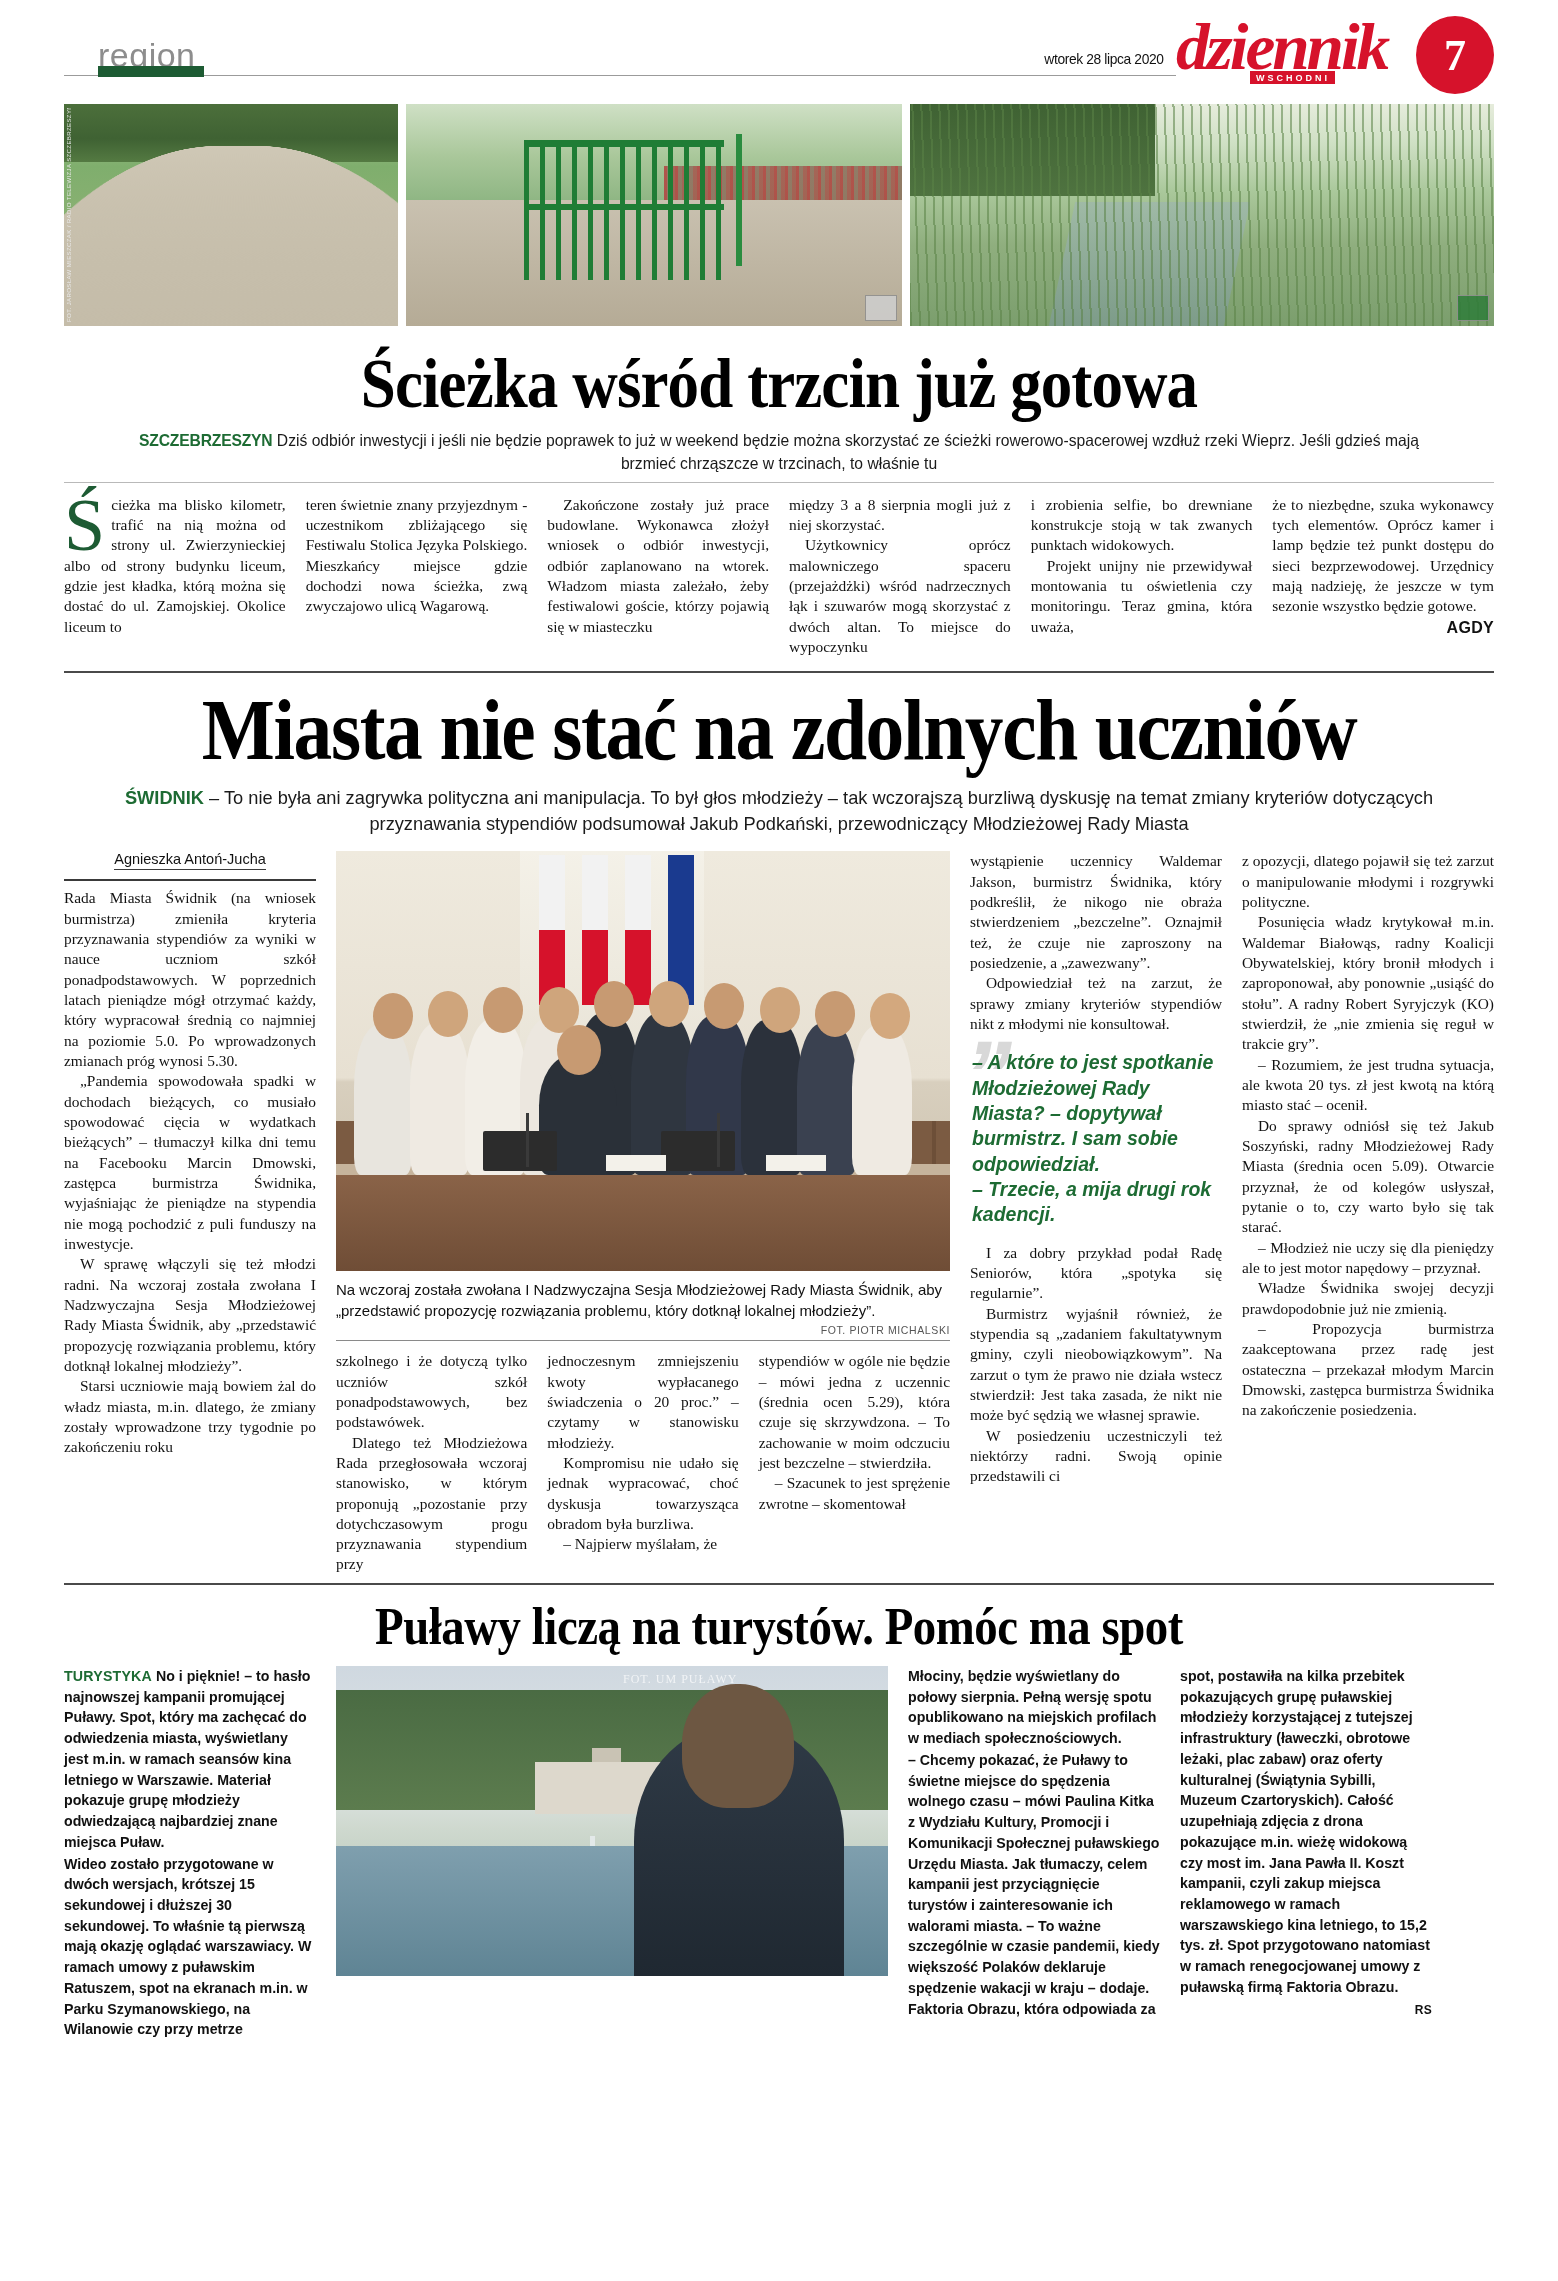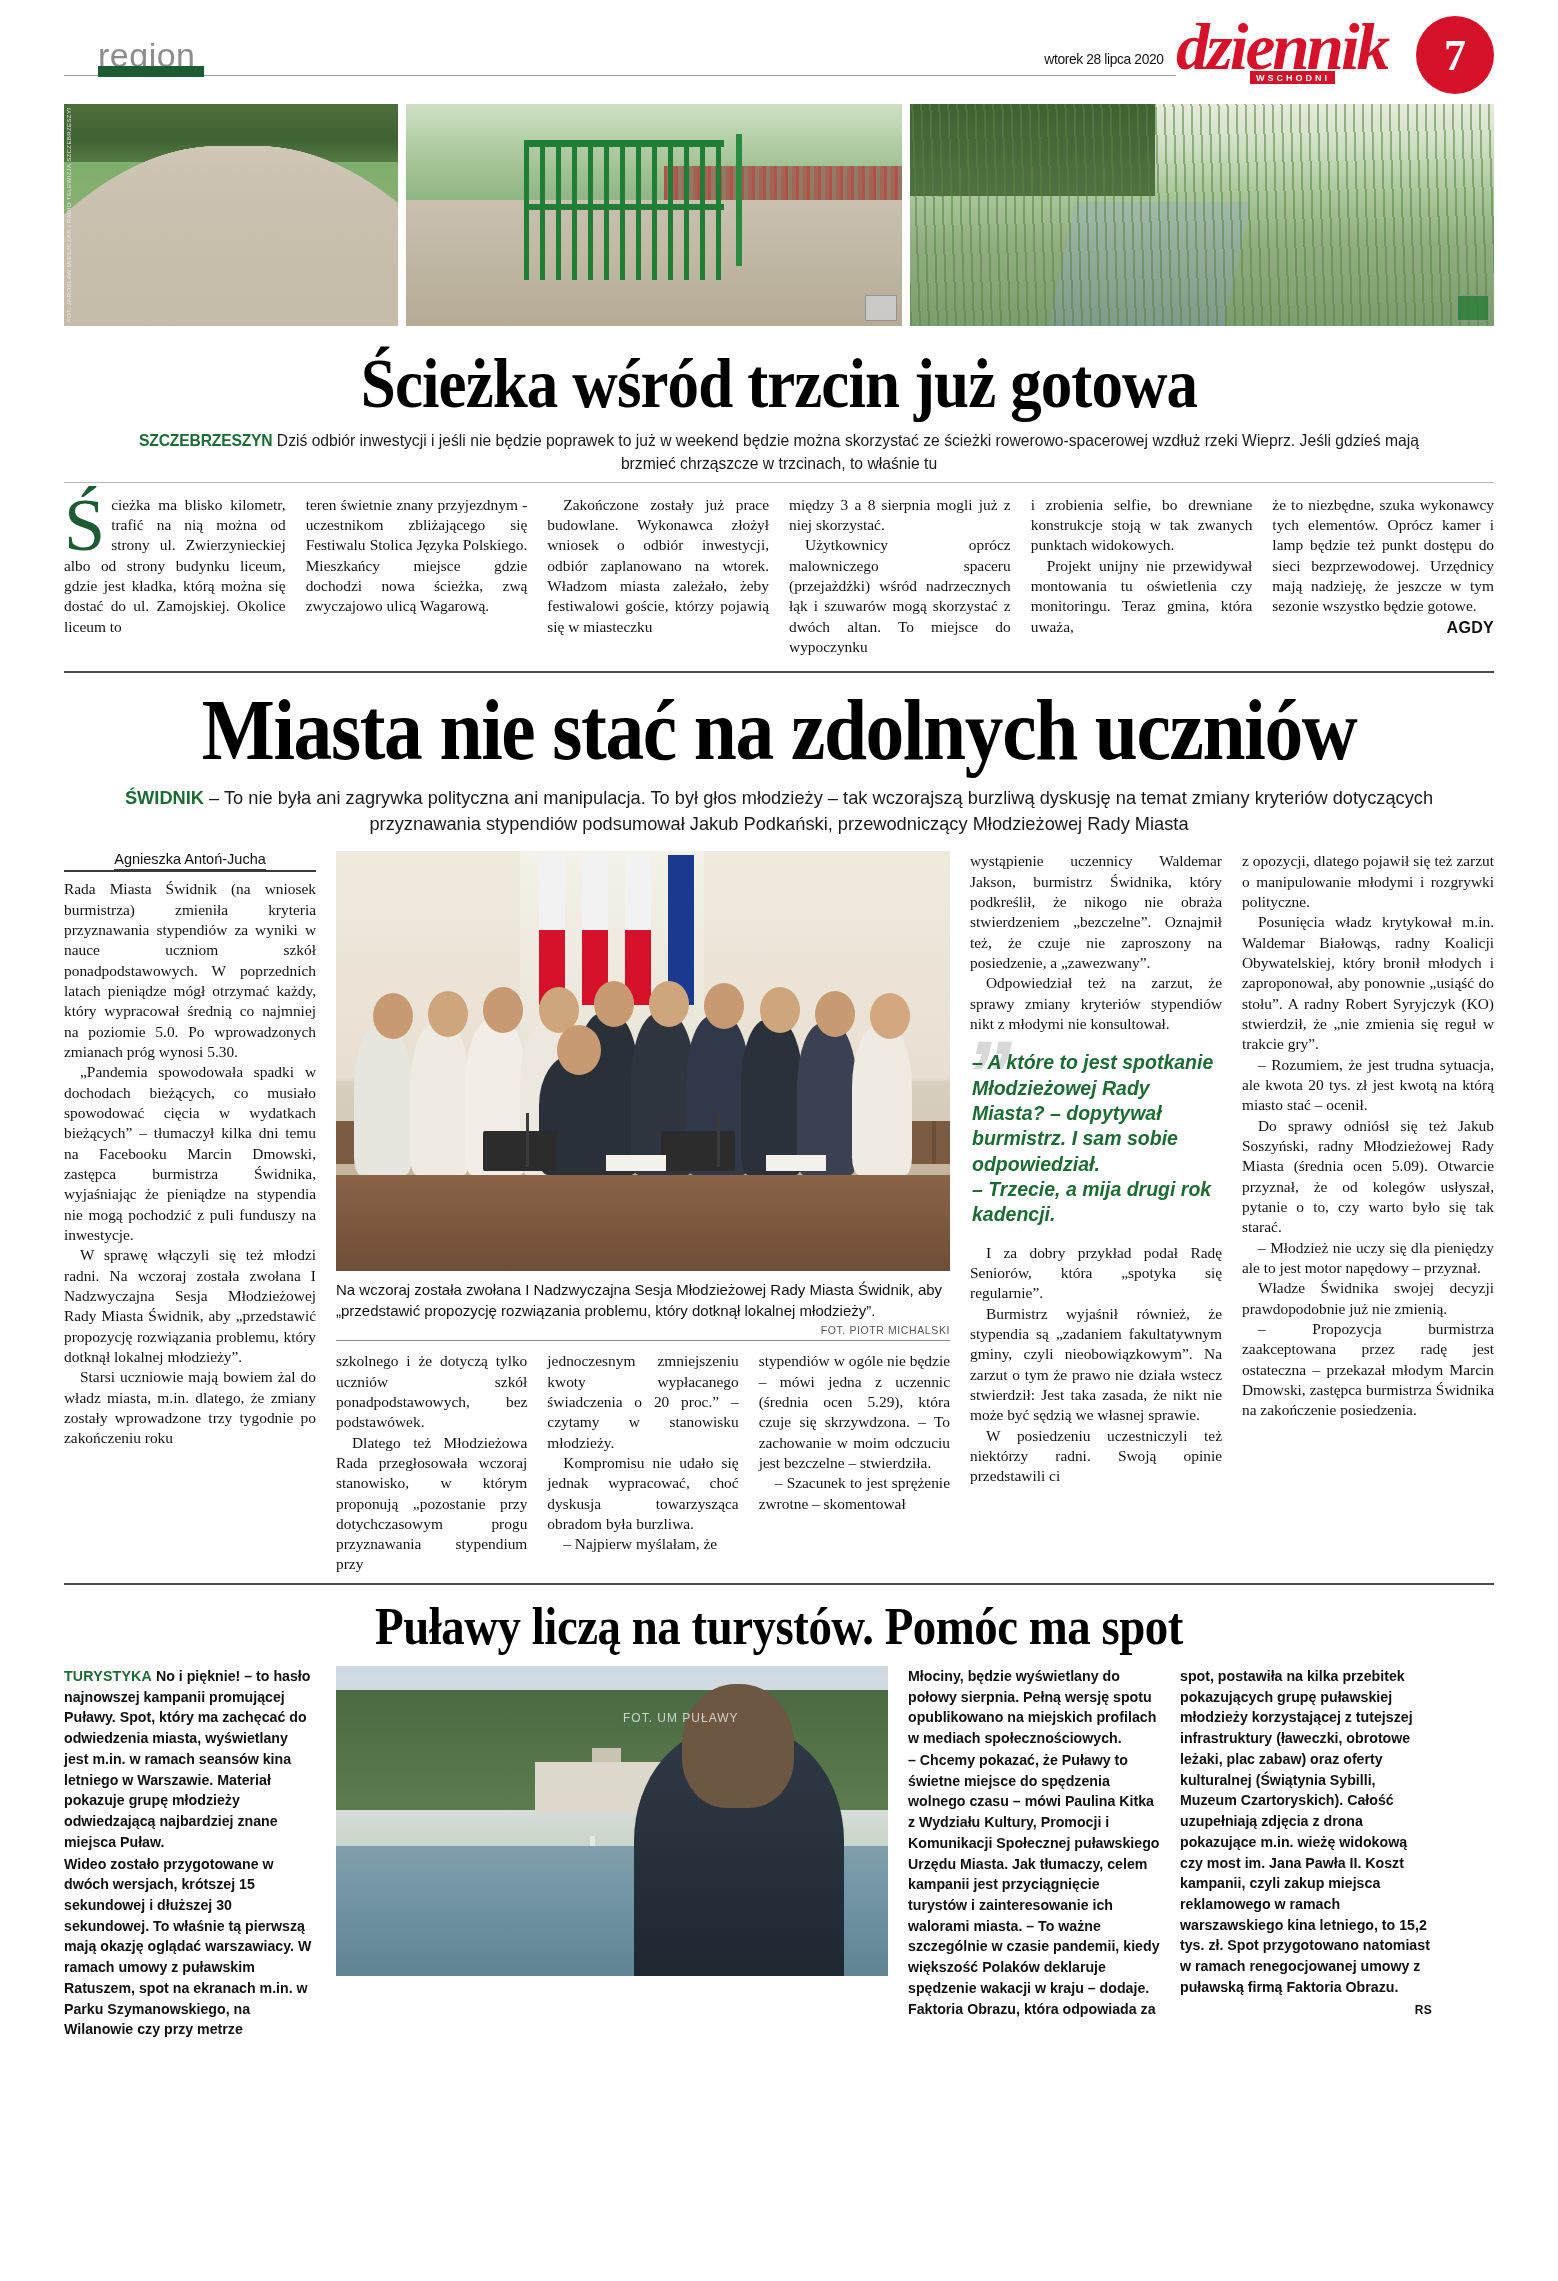--- a/index.html
+++ b/index.html
@@ -141,21 +141,21 @@
   .a2-lead .city{color:#1d6b33;font-weight:bold;}
 
   .a2-grid{display:flex;gap:20px;margin-top:6px;}
   .a2-c1{flex:0 0 252px;}
   .a2-mid{flex:1;}
   .a2-c4{flex:0 0 252px;}
   .a2-c5{flex:0 0 252px;}
 
   .byline{
     text-align:center;font-family:"Liberation Sans",sans-serif;font-size:14.5px;
-    color:#111;padding-bottom:3px;border-bottom:2px solid #3a3a3a;margin-bottom:7px;
+    color:#111;padding-bottom:12px;border-bottom:2px solid #3a3a3a;margin-bottom:7px;
     display:block;
   }
   .byline span{border-bottom:1px solid #3a3a3a;padding-bottom:2px;}
 
   
   .a2-photo{position:relative;width:100%;height:420px;overflow:hidden;background:#8e8274;}
   .a2-photo .wall{position:absolute;inset:0;background:linear-gradient(#efeade 0%,#e7e0d2 54%,#d8cfbe 55%,#c8bda8 100%);}
   .a2-photo .wood{position:absolute;left:0;right:0;bottom:0;height:150px;background:repeating-linear-gradient(90deg,#7b5b42 0 56px,#6d4f38 56px 60px);}
   .a2-photo .deskfront{position:absolute;left:0;right:0;bottom:0;height:96px;background:linear-gradient(#8a6348,#6f4d36);}
   .a2-photo .deskedge{position:absolute;left:0;right:0;bottom:96px;height:11px;background:#c6b49c;}
@@ -216,22 +216,22 @@
   .a3-photo{position:relative;width:100%;height:310px;overflow:hidden;}
   .a3-photo .sky{position:absolute;inset:0;background:linear-gradient(#cfd8e0 0%,#dfe5e6 38%,#cfd9cf 52%,#9fb5a4 100%);}
   .a3-photo .trees{position:absolute;left:0;right:0;top:24px;height:120px;background:linear-gradient(#4a6b43,#5c7c4e);}
   .a3-photo .palace{position:absolute;left:36%;top:96px;width:26%;height:52px;background:#ddd8cc;}
   .a3-photo .palace:after{content:"";position:absolute;left:40%;top:-14px;width:20%;height:14px;background:#c9c3b4;}
   .a3-photo .pool{position:absolute;left:0;right:0;bottom:0;height:130px;background:linear-gradient(#7f9fae,#5f8494);}
   .a3-photo .fountain{position:absolute;left:46%;bottom:100px;width:5px;height:40px;background:#e8eef0;opacity:.8;}
   .a3-photo .boy{position:absolute;right:8%;bottom:0;width:210px;height:250px;background:linear-gradient(#2f3a46,#1f2831);border-radius:46% 46% 0 0;}
   .a3-photo .boyhead{position:absolute;right:17%;bottom:168px;width:112px;height:124px;background:#6d5742;border-radius:48% 48% 40% 40%;}
   .a3-photo .wm{
-    position:absolute;left:52%;top:6px;font-family:Liberation Sans, sans-serif;
-    font-size:12px;color:rgba(255,255,255,.7);letter-spacing:1px;margin-top:39px;
+    position:absolute;left:52%;top:6px;font-family:Liberation Serif, serif;
+    font-size:12px;color:rgba(255,255,255,.7);letter-spacing:1px;
   }
 
   .endsig{font-family:"Liberation Sans",sans-serif;font-weight:bold;font-size:12px;text-align:right;letter-spacing:.3px;margin-top:4px;}
   .spacer8{height:8px;}
   .spacer14{height:14px;}
 </style>
 </head>
 <body>
 
 <div class="page">

